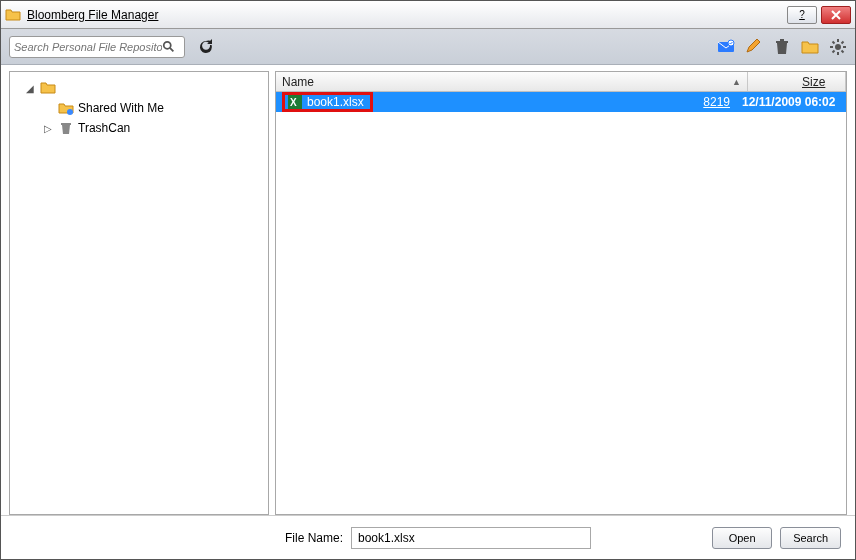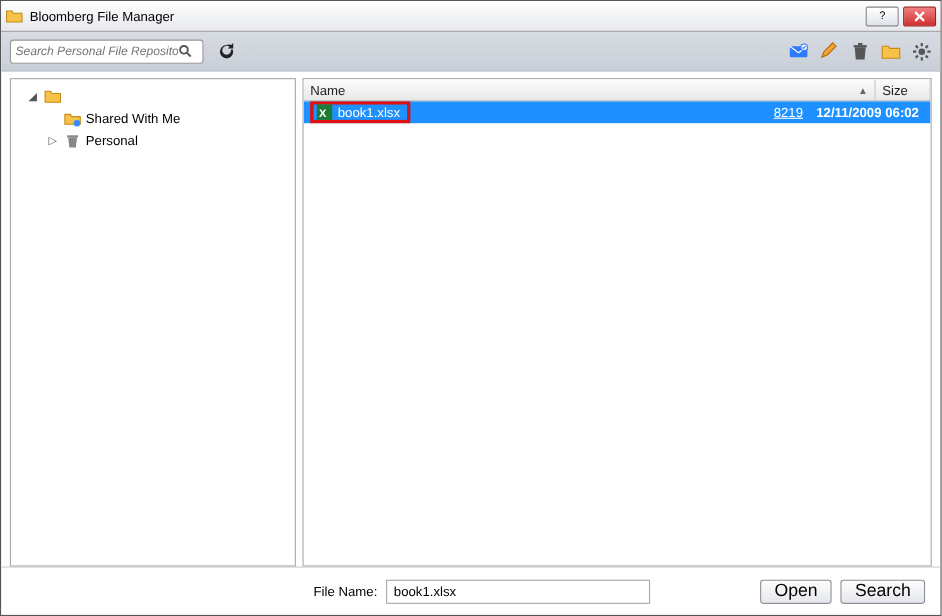--- a/index.html
+++ b/index.html
@@ -1,17 +1,17 @@
 <!DOCTYPE html>
 <html><head>
 <meta charset="utf-8">
 <style>
 * { box-sizing: border-box; margin: 0; padding: 0; font-family: "Segoe UI", Tahoma, sans-serif; }
 body { background: #fff; width: 856px; height: 560px; overflow: hidden; border: 1px solid #555; }
-.titlebar { height: 28px; background: linear-gradient(#fff, #e6e8ec); display: flex; align-items: center; padding: 0 4px; border-bottom: 1px solid #999; }
+.titlebar { height: 28px; background: linear-gradient(#fff, #e6e8ec); display: flex; align-items: center; padding: 0 4px; border-bottom: 1px solid #999; text-decoration: underline; }
 .titlebar-icon { width: 16px; height: 16px; margin-right: 6px; }
 .titlebar-text { font-size: 12px; flex: 1; color: #000; }
 .win-controls { display: flex; gap: 4px; }
 .win-btn { width: 30px; height: 18px; border: 1px solid #888; border-radius: 2px; display: flex; align-items: center; justify-content: center; font-size: 10px; background: linear-gradient(#fff,#dfe3ea); cursor: default; }
 .win-btn.close { background: linear-gradient(#f08080,#d03030); border-color:#a02020; color:#fff; }
 
 .toolbar { height: 36px; background: linear-gradient(#d7dbe2,#c9cfd8); border-bottom: 1px solid #a9afb8; display: flex; align-items: center; padding: 0 8px; }
 .search-box { display: flex; align-items: center; background: #fff; border: 1px solid #999; border-radius: 3px; height: 22px; width: 176px; padding: 0 4px; }
 .search-input { border: none; outline: none; font-size: 11px; color: #888; font-style: italic; width: 148px; background: transparent; }
 .search-icon { width: 14px; height: 14px; }
@@ -23,42 +23,42 @@
 .content { display: flex; height: calc(100% - 28px - 36px - 44px); padding: 6px 8px 0 8px; gap: 6px; }
 .sidebar { width: 260px; background: #fff; border: 1px solid #a8a8a8; overflow: auto; }
 .tree { padding: 6px 4px; font-size: 12px; }
 .tree-row { display: flex; align-items: center; height: 20px; gap: 4px; cursor: default; }
 .tree-indent1 { padding-left: 12px; }
 .tree-indent2 { padding-left: 30px; }
 .tree-arrow { width: 10px; color:#555; font-size:10px; }
 .tree-icon { width:16px; height:16px; display:flex; align-items:center; justify-content:center; }
 
 .listpane { flex: 1; background:#fff; border: 1px solid #a8a8a8; display:flex; flex-direction: column; overflow:hidden; }
-.list-header { height: 20px; background: linear-gradient(#fcfcfc,#e8e8e8); border-bottom:1px solid #bfbfbf; display:flex; font-size:12px; color:#222; }
+.list-header { height: 20px; background: linear-gradient(#fcfcfc,#e8e8e8); border-bottom:1px solid #bfbfbf; display:flex; font-size:12px; color:#222;gap:48px; }
 .col { border-right: 1px solid #c8c8c8; padding: 2px 6px; display:flex; align-items:center; }
 .col-name { flex: 1; }
-.col-size { width: 50px; justify-content: flex-start; }
+.col-size { width: 50px; justify-content: flex-start; text-decoration: underline; }
 .col-mod  { width: 110px; }
 .sort-arrow { margin-left: auto; font-size:9px; color:#666; }
 
 .list-body { flex:1; overflow:auto; font-size:12px; }
 .list-row { height: 20px; display:flex; align-items:center; }
 .list-row.selected { background:#1e90ff; color:#fff; }
 .cell { padding: 0 6px; display:flex; align-items:center; }
 .cell-name { flex:1; gap:6px; }
 .cell-size { width:50px; justify-content:flex-end;text-decoration:underline; }
 .cell-mod  { width:110px;font-weight:bold; }
 .highlight-box { border: 3px solid #e01010; padding: 0; display:inline-flex; align-items:center; height:20px; }
 .file-icon { width:16px; height:16px; margin-left:2px; margin-right:4px; }
 
 .footer { height: 44px; display:flex; align-items:center; padding: 0 14px; gap: 8px; border-top: 1px solid #ccc; }
 .filename-label { font-size:12px; margin-left: 270px; text-align: center; }
 .filename-input { border:1px solid #a8a8a8; height:22px; width:240px; font-size:12px; padding:0 6px; }
 .footer-spacer { flex:1; }
-.btn { height:22px; min-width:60px; padding:0 12px; font-size:16px; background: linear-gradient(#fdfdfd,#e4e6ea); border:1px solid #8a8f99; border-radius:3px; cursor:default; }
+.btn { height:22px; min-width:60px; padding:0 12px; font-size:11px; background: linear-gradient(#fdfdfd,#e4e6ea); border:1px solid #8a8f99; border-radius:3px; cursor:default; }
 </style>
 </head>
 <body>
 
 <div class="titlebar">
   <span class="titlebar-icon">
     <svg viewBox="0 0 16 16">
         <path d="M1 3h5l1 2h8v8H1z" fill="#f6c24a" stroke="#c78a16"></path>
       </svg>
   </span>
@@ -148,21 +148,21 @@
         <span>Shared With Me</span>
       </div>
       <div class="tree-row tree-indent2">
         <span class="tree-arrow">▷</span>
         <span class="tree-icon">
           <svg viewBox="0 0 16 16">
               <path d="M4 5h8l-1 9H5z" fill="#888"></path>
               <rect x="3" y="3" width="10" height="2" fill="#888"></rect>
             </svg>
         </span>
-        <span>Personal</span>
+        <span>TrashCan</span>
       </div>
     </div>
   </div>
 
   <div class="listpane">
     <div class="list-header">
       <div class="col col-name">
         <span>Name</span>
         <span class="sort-arrow">▲</span>
       </div>

